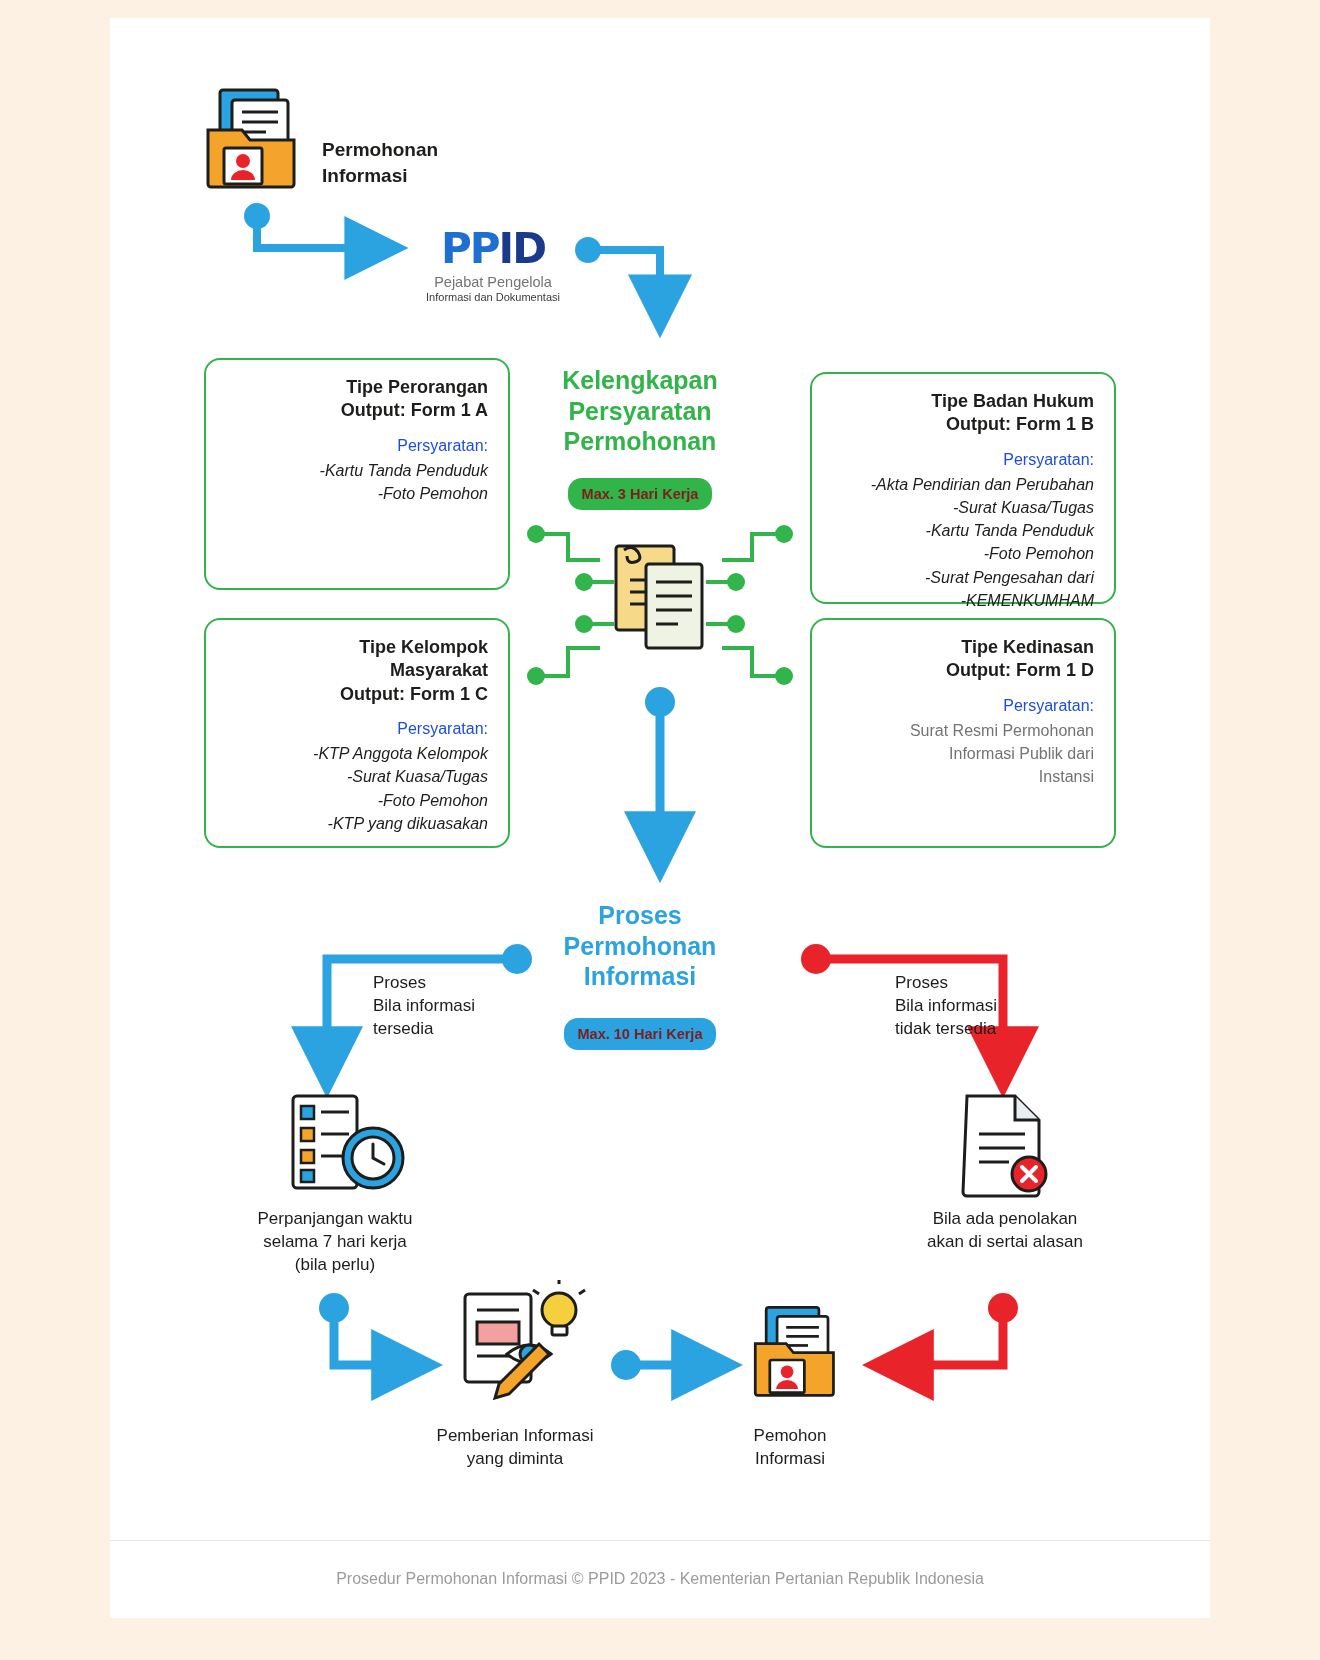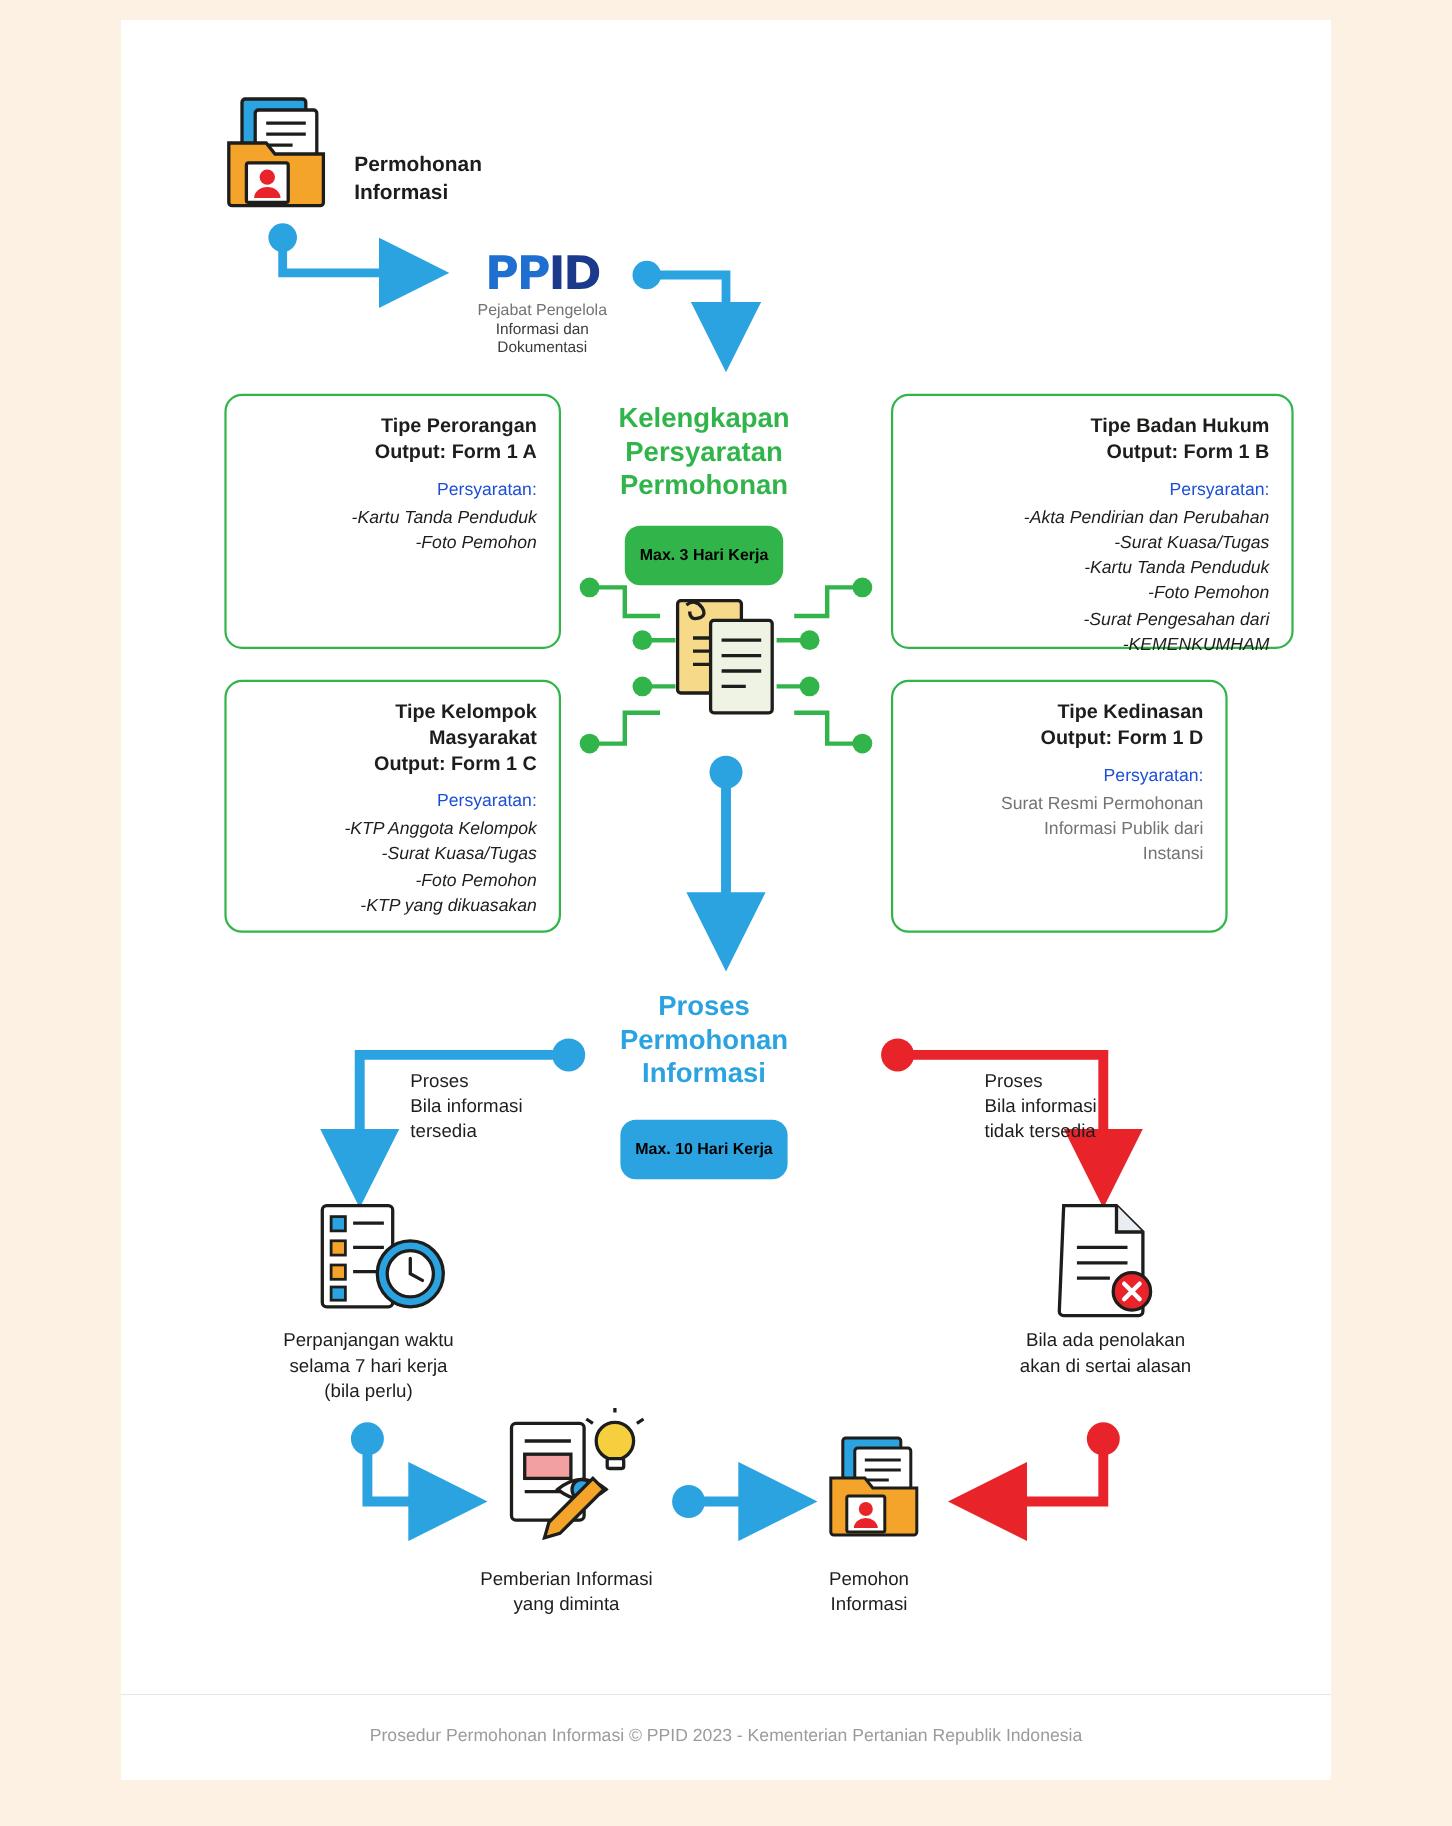--- a/index.html
+++ b/index.html
@@ -35,56 +35,56 @@
     font-size: 19px; font-weight: bold; color: #1d1d1b;
     line-height: 1.35;
   }
   .ppid-logo { left: 418px; top: 228px; width: 150px; text-align: center; }
   .ppid-mark {
     font-size: 42px; font-weight: bold; color: #1b3a8c;
     letter-spacing: -2px; line-height: 1; font-family: "DejaVu Sans", sans-serif;
   }
   .ppid-mark .pp { color: #1f6fd0; }
   .ppid-sub1 { font-size: 14.5px; color: #737373; margin-top: 4px; }
-  .ppid-sub2 { font-size: 14px; color: #3a3a3a; margin-top: 1px; }
+  .ppid-sub2 { font-size: 11px; color: #3a3a3a; margin-top: 1px; }
 
   .center-title {
     text-align: center; font-weight: bold; line-height: 1.22;
   }
   .kelengkapan {
     left: 520px; top: 365px; width: 240px;
     font-size: 25px; color: #31b44a;
   }
   .proses-title {
     left: 520px; top: 900px; width: 240px;
     font-size: 25px; color: #2ba3e0;
   }
   .pill {
-    border-radius: 14px; color: #000000; font-size: 14.5px; font-weight: bold;
-    padding: 19px 14px; display: inline-block; white-space: nowrap;
+    border-radius: 14px; color: #7f1d1d; font-size: 14.5px; font-weight: bold;
+    padding: 8px 14px; display: inline-block; white-space: nowrap;
   }
   .pill-green { background: #31b44a; }
   .pill-blue  { background: #2ba3e0; }
   .pill-wrap { width: 240px; text-align: center; }
   #pill-3hari { left: 520px; top: 478px; }
   #pill-10hari { left: 520px; top: 1018px; }
 
   .card {
     border: 2.5px solid #31b44a; border-radius: 16px; background: #fff;
     box-sizing: border-box; padding: 16px 20px; text-align: right;
   }
   .card h3 { margin: 0; font-size: 18px; color: #1d1d1b; line-height: 1.3; }
   .card .req-title { margin: 14px 0 4px; font-size: 16px; color: #1d4ed8; }
   .card ul { list-style: none; margin: 0; padding: 0; font-style: italic; }
   .card li { font-size: 16px; color: #1d1d1b; line-height: 1.45; white-space: nowrap; }
   .card li .dash { display: inline-block; width: 14px; }
   .card p.free { margin: 0; font-size: 16px; color: #737373; line-height: 1.45; }
 
   #card-perorangan { left: 204px; top: 358px; width: 306px; height: 232px; }
-  #card-badanhukum { left: 810px; top: 358px; width: 366px; height: 232px; }
+  #card-badanhukum { left: 810px; top: 372px; width: 306px; height: 232px; }
   #card-kelompok   { left: 204px; top: 618px; width: 306px; height: 230px; }
   #card-kedinasan  { left: 810px; top: 618px; width: 306px; height: 230px; }
 
   .side-note { font-size: 17px; color: #1d1d1b; line-height: 1.35; }
   #note-tersedia { left: 373px; top: 972px; width: 180px; }
   #note-tidak    { left: 895px; top: 972px; width: 190px; }
 
   .caption {
     text-align: center; font-size: 17px; color: #1d1d1b; line-height: 1.35;
   }

